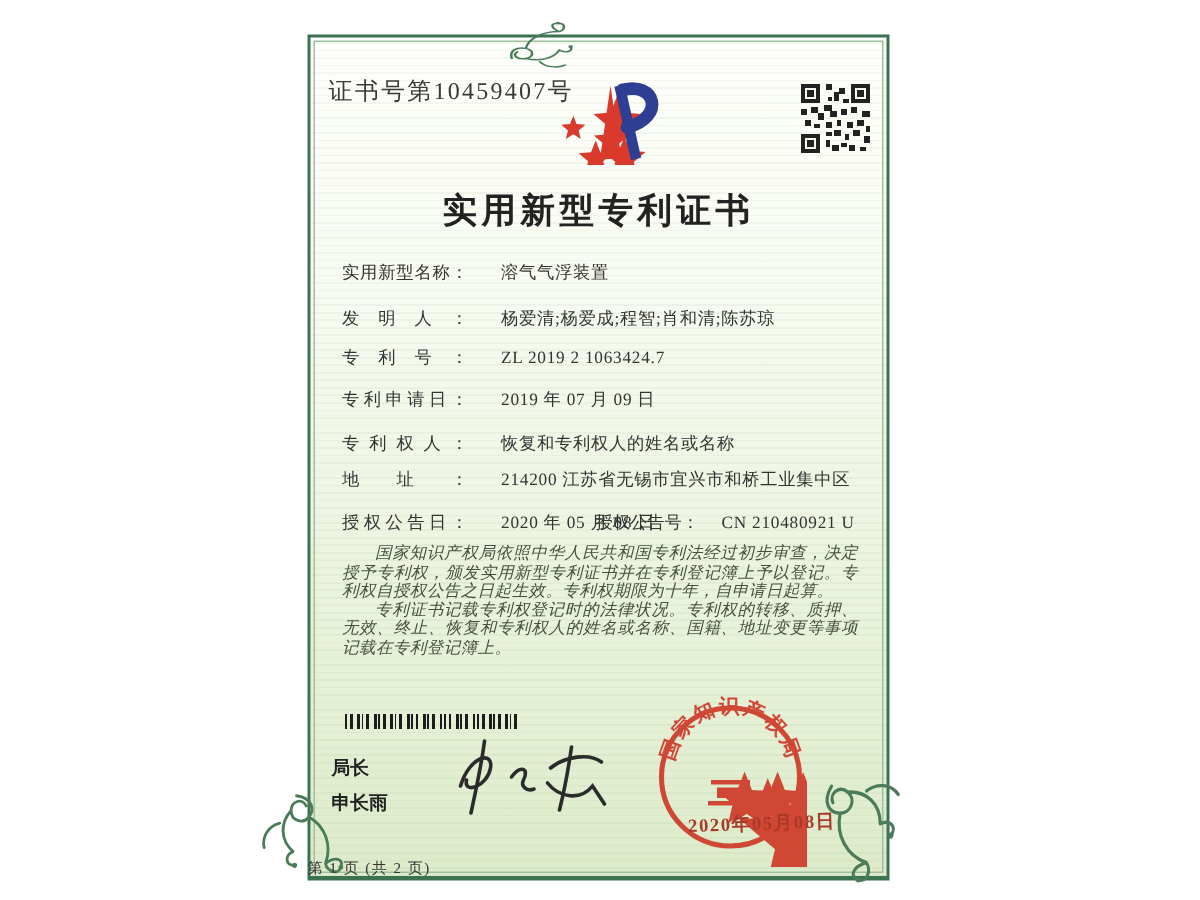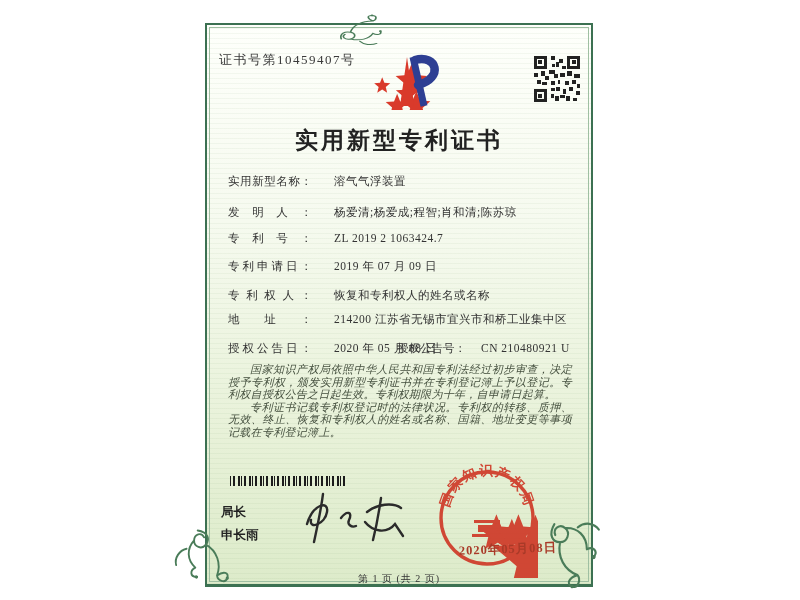--- a/index.html
+++ b/index.html
@@ -16,21 +16,21 @@
     background:
       repeating-linear-gradient(0deg, rgba(110,155,100,0.07) 0 1px, rgba(0,0,0,0) 1px 5px),
       linear-gradient(180deg,#fefffb 0%,#f6faef 35%,#e9f2da 70%,#ddebca 100%);
     box-sizing:border-box;
   }
   .frame-inner{
     position:absolute;left:2px;top:2px;right:2px;bottom:2px;
     border:1px solid #9fbfa2;pointer-events:none;
   }
   .abs{position:absolute;}
-  .cert-no{left:219px;top:51px;font-size:13px;letter-spacing:1.5px;color:#3a3a3a;}
+  .cert-no{left:219px;top:51px;font-size:16px;letter-spacing:1.5px;color:#3a3a3a;}
   .title{
     left:205px;top:125px;width:388px;text-align:center;
     font-size:23px;font-weight:600;letter-spacing:3px;color:#222;
   }
   .field-row{left:228px;font-size:11.5px;white-space:nowrap;color:#333;}
   .f-label{display:inline-block;width:84px;text-align:justify;text-align-last:justify;}
   .f-value{margin-left:22px;letter-spacing:0.5px;}
   .grant-no-group{position:absolute;left:169px;top:0;}
   .body-text{
     left:228px;top:363px;width:344px;
@@ -45,21 +45,21 @@
   }
   .signer{left:221px;top:501px;font-family:"Liberation Sans",sans-serif;
     font-size:12.5px;font-weight:bold;color:#222;line-height:23px;}
   .signature{left:293px;top:488px;}
   .seal{left:436px;top:462px;opacity:0.92;}
   .seal-date{
     left:443px;top:541px;width:130px;text-align:center;
     font-size:12.5px;font-weight:bold;color:#a93a28;letter-spacing:1px;
     transform:rotate(-2deg);
   }
-  .footer-page{left:205px;top:572px;width:388px;text-align:center;
+  .footer-page{left:205px;top:572px;width:388px;text-align:left;
     font-size:10px;letter-spacing:1px;color:#333;}
   .logo{left:360px;top:52px;}
   .qr{left:534px;top:55px;}
   .orn{position:absolute;pointer-events:none;}
   .orn-top{left:332px;top:2px;transform:scaleY(0.6);}
   .orn-bl{left:181px;top:524px;transform:rotate(110deg) scale(1.05);}
   .orn-br{left:541px;top:520px;transform:rotate(200deg) scaleX(-1.15) scaleY(1.25);}
 </style>
 </head>
 <body>

